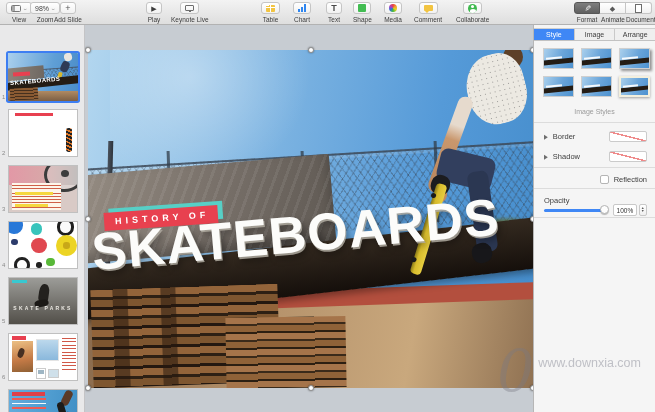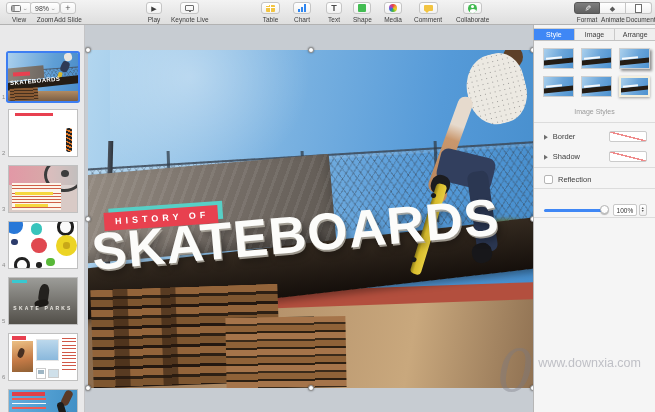--- a/index.html
+++ b/index.html
@@ -206,21 +206,21 @@
   .sthumb.framed { border:2px solid #f3efdd; box-shadow:0 1px 2.5px rgba(0,0,0,.35); }
   .styles-caption { position:absolute; top:83px; left:0; right:0; text-align:center; font-size:7px; color:#9b9b9b; }
   .pdiv { position:absolute; left:0; right:0; height:1px; background:#dcdcdc; }
   .d1{top:97px;} .d2{top:142px;} .d3{top:163px;} .d4{top:192px;}
   .prow { position:absolute; left:10px; right:8px; height:14px; display:flex; align-items:center; }
   .r-border{top:104px;} .r-shadow{top:124px;}
   .disc { font-size:5px; color:#6e6e6e; margin-right:5px; transform:scaleY(1.3); }
   .plabel { font-size:7.5px; color:#3d3d3d; }
   .pwell { margin-left:auto; width:38px; height:11px; background:#fff; border:1px solid #cbcbcb; border-radius:2px;
     background-image:linear-gradient(to top right,transparent 46%,#ef8a8a 46%,#ef8a8a 54%,transparent 54%); }
-  .r-reflect { top:147px; }
+  .r-reflect { top:147px;justify-content:flex-end; }
   .pcheck { width:9px; height:9px; background:#fff; border:1px solid #b5b5b5; border-radius:2px; margin-right:5px; }
   .r-opacity-label { top:168px; }
   .r-opacity { top:178px; }
   .ptrack { position:relative; width:66px; height:3px; border-radius:2px; background:#3f87f5; }
   .pknob { position:absolute; right:-4px; top:-3.5px; width:9px; height:9px; background:#fdfdfd; border:1px solid #b4b4b4; border-radius:50%; box-shadow:0 1px 1px rgba(0,0,0,.25); }
   .pvalue { margin-left:8px; width:25px; height:12px; background:#fff; border:1px solid #c8c8c8; border-radius:2px;
     display:flex; align-items:center; justify-content:center; font-size:6.5px; color:#333; }
   .pstep { margin-left:2px; width:9px; height:12px; background:linear-gradient(#fff,#efefef); border:1px solid #c8c8c8; border-radius:2px;
     display:flex; flex-direction:column; align-items:center; justify-content:center; line-height:1; }
   .pstep span { font-size:3.5px; color:#555; }
@@ -513,20 +513,23 @@
 
     <div class="pdiv d2"></div>
 
     <div class="prow r-reflect">
       <span class="pcheck"></span>
       <span class="plabel">Reflection</span>
     </div>
 
     <div class="pdiv d3"></div>
 
+    <div class="prow r-opacity-label">
+      <span class="plabel">Opacity</span>
+    </div>
     <div class="prow r-opacity">
       <span class="ptrack">
         <span class="pknob"></span>
       </span>
       <span class="pvalue">100%</span>
       <span class="pstep">
         <span>▲</span>
         <span>▼</span>
       </span>
     </div>

